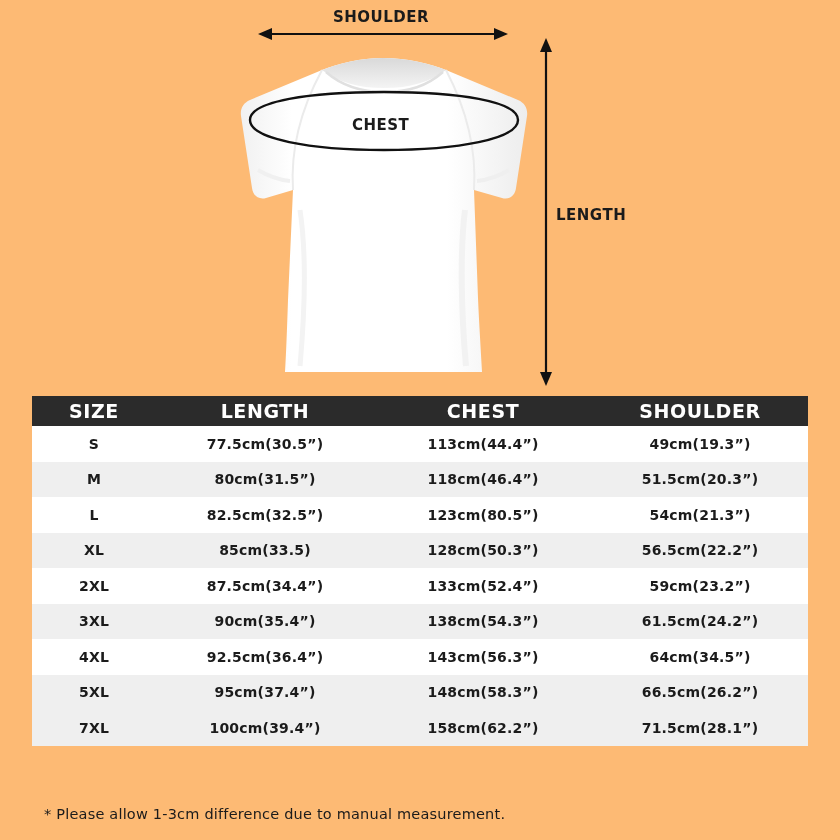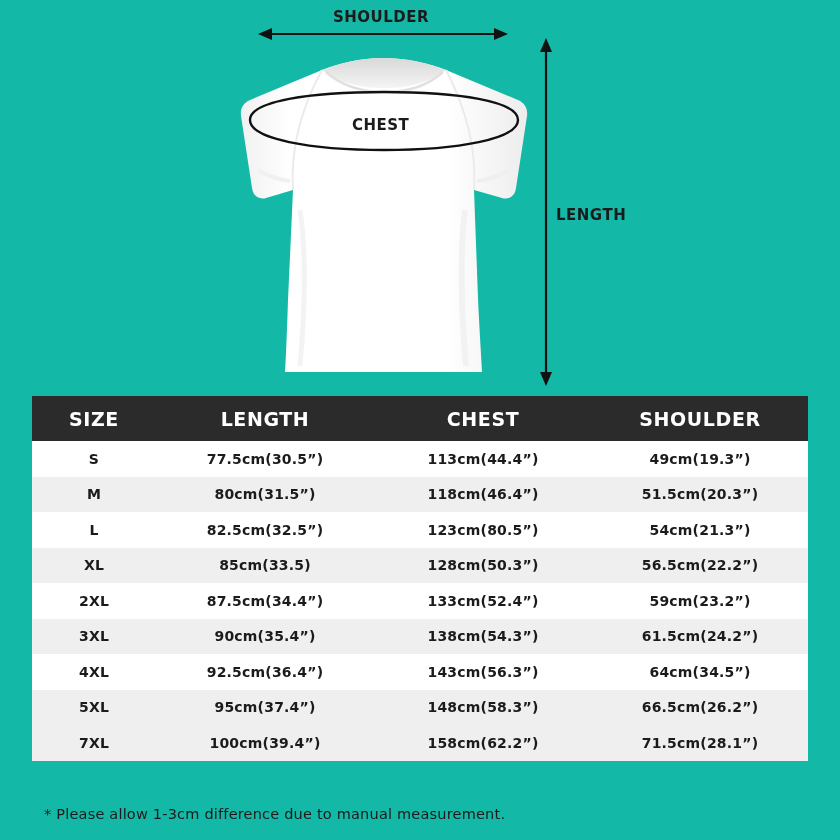--- a/index.html
+++ b/index.html
@@ -9,21 +9,21 @@
     width: 840px;
     height: 840px;
     background: #ffffff;
     font-family: "DejaVu Sans", sans-serif;
   }
   #page {
     position: relative;
     width: 840px;
     height: 840px;
     overflow: hidden;
-    background: #14b8a6;
+    background: #fdba74;
   }
 
   
   #diagram {
     position: absolute;
     left: 0;
     top: 0;
     width: 840px;
     height: 396px;
   }
@@ -59,21 +59,21 @@
   #size-table col.c-chest    { width: 218px; }
   #size-table col.c-shoulder { width: 216px; }
 
   #size-table thead th {
     background: #2b2b2b;
     color: #ffffff;
     font-family: "DejaVu Sans", sans-serif;
     font-weight: bold;
     font-size: 19px;
     letter-spacing: 0.6px;
-    height: 45px;
+    height: 30px;
     text-align: center;
     vertical-align: middle;
     border: none;
     margin-left: 47px;
   }
   #size-table tbody td {
     height: 35.5px;
     text-align: center;
     vertical-align: middle;
     font-family: "DejaVu Sans", sans-serif;

